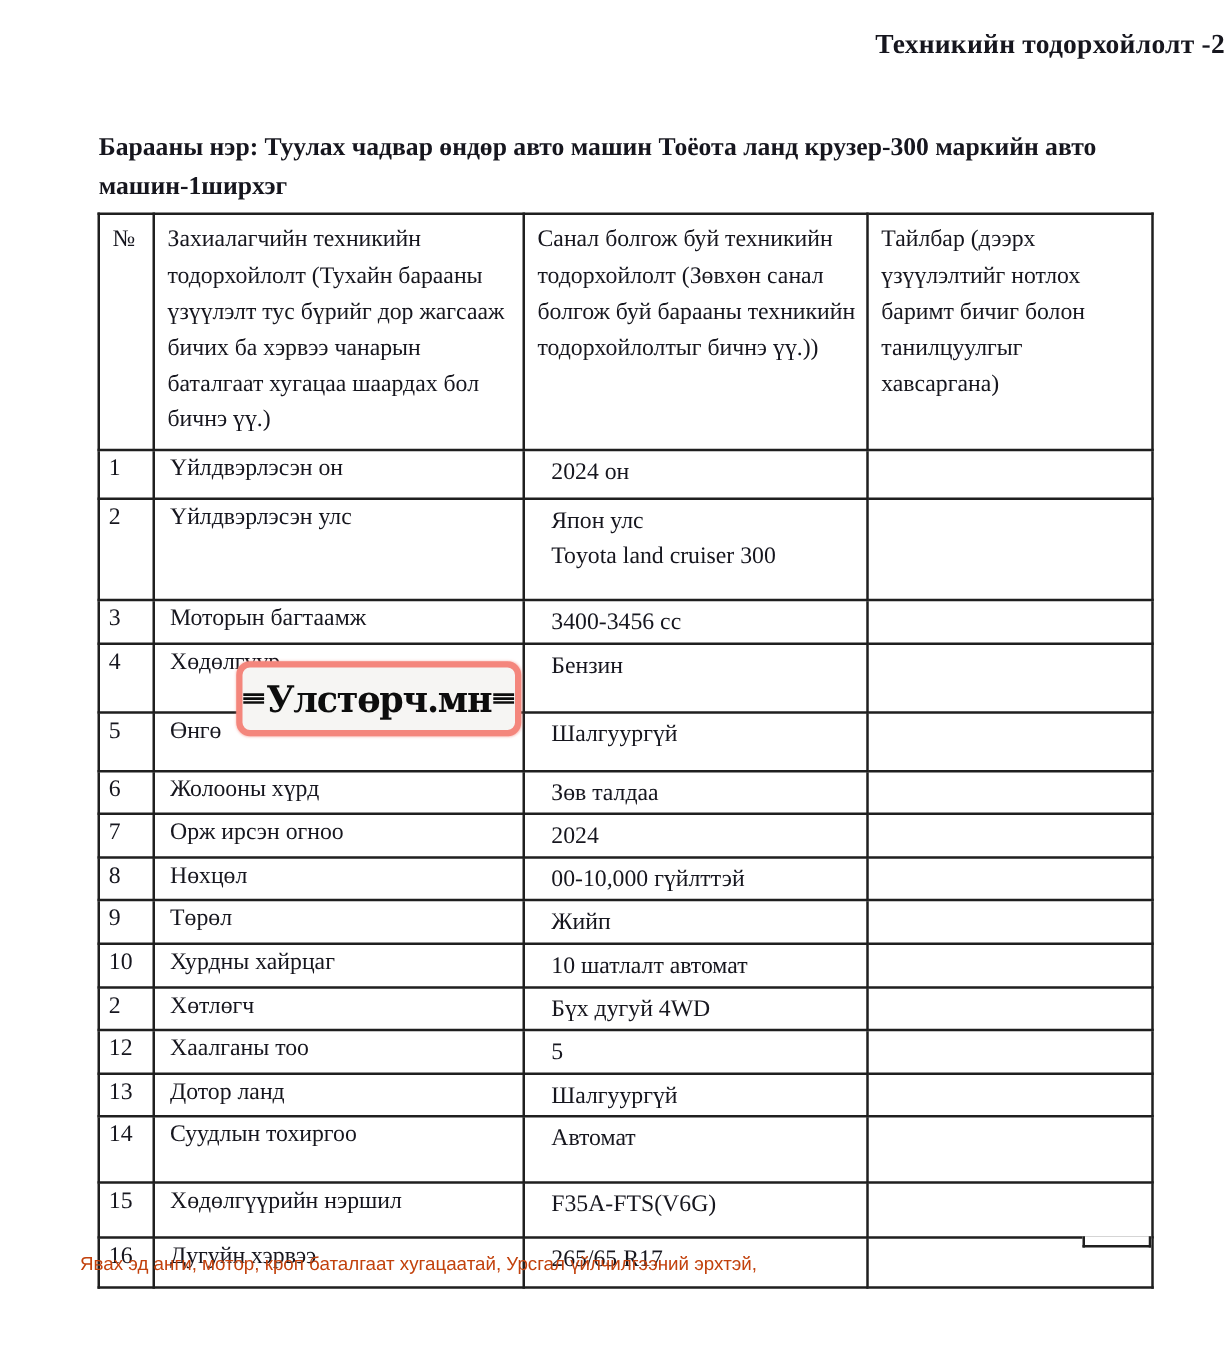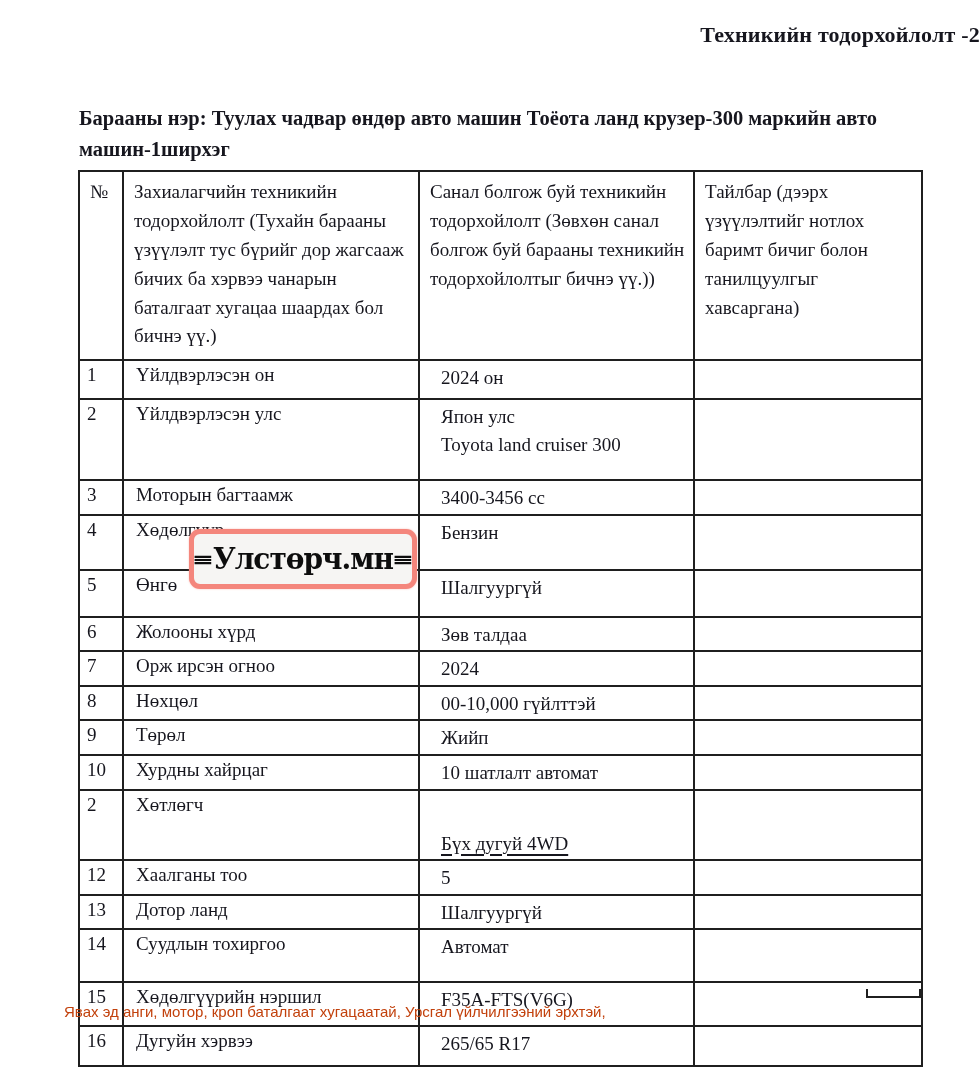--- a/index.html
+++ b/index.html
@@ -49,24 +49,22 @@
     height: 180px;
     padding: 6px 8px 8px 10px;
     line-height: 1.52;
   }
   th.c-num, td.c-num { padding: 3px 2px 2px 7px; }
   td.c-num { font-size: 19px; }
   td.c-label { padding: 3px 6px 2px 12px; }
   td.c-value { padding: 3px 6px 2px 21px; line-height: 1.45; }
   td.c-note { padding: 2px; }
   td .u {
-    text-decoration: underline;
     text-decoration-thickness: 2px;
     text-underline-offset: 4px;
-    margin-top: 36px;
   }
   .watermark {
     position: absolute;
     left: 189px; top: 529px;
     width: 228px; height: 60px;
     background: #f6f5f3;
     border: 5px solid #f4867c;
     border-radius: 11px;
     box-shadow: 0 0 2px rgba(244,134,124,0.55);
     display: flex;

